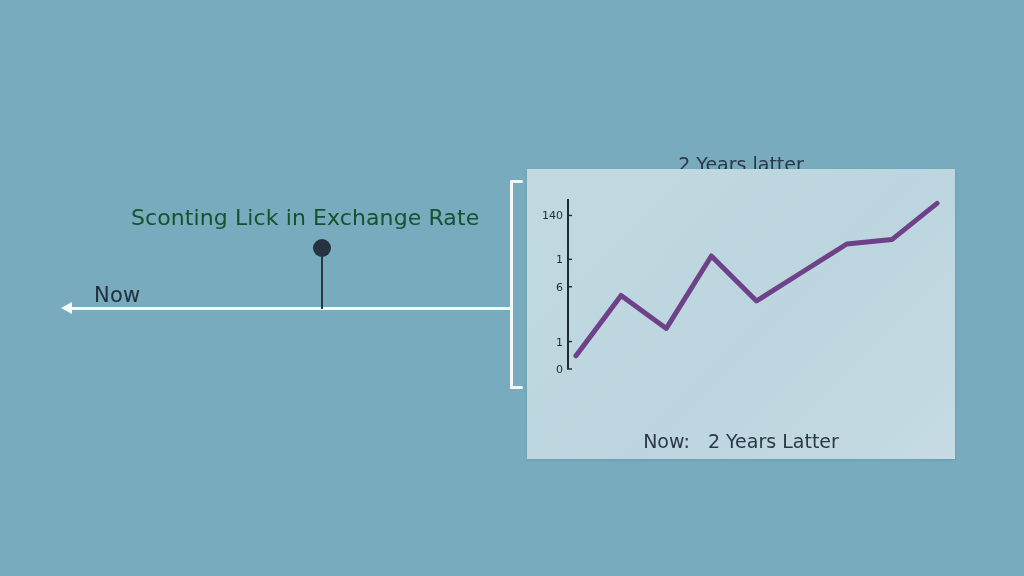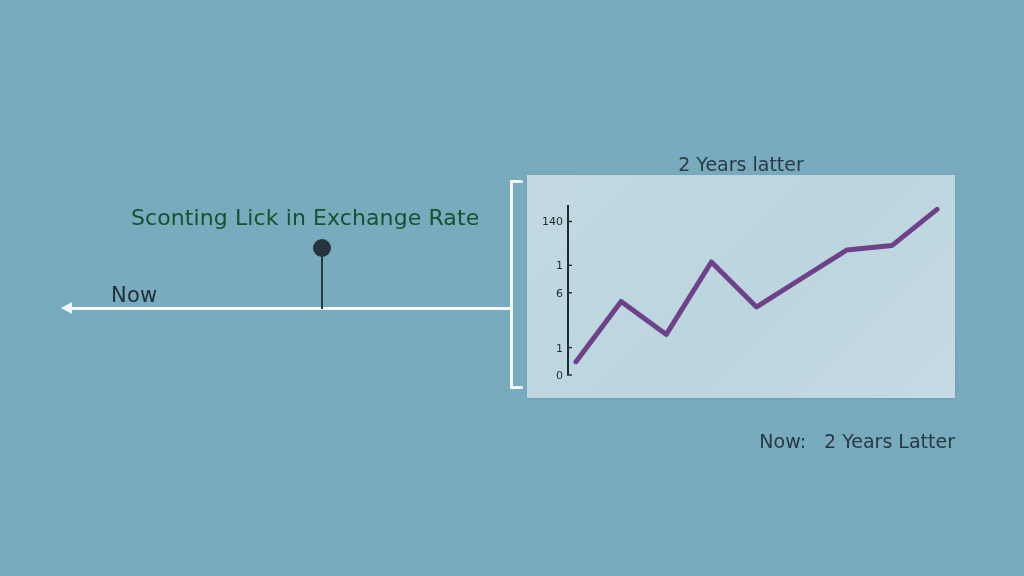--- a/index.html
+++ b/index.html
@@ -31,21 +31,21 @@
     left: 61px;
     top: 302px;
     width: 0;
     height: 0;
     border-top: 6px solid transparent;
     border-bottom: 6px solid transparent;
     border-right: 11px solid #f2f7f9;
   }
   .now-label {
     position: absolute;
-    left: 111px;
+    left: 94px;
     top: 283px;
     font-size: 21px;
     color: #22303a;
     letter-spacing: 0.2px;
     white-space: nowrap;
   }
   .event-title {
     position: absolute;
     left: 131px;
     top: 205px;
@@ -124,37 +124,37 @@
     top: 153px;
     width: 428px;
     text-align: center;
     font-size: 19px;
     color: #2b3946;
     white-space: nowrap;
   }
   .chart-panel {
     position: absolute;
     left: 527px;
-    top: 175px;
+    top: 169px;
     width: 428px;
-    height: 223px;
+    height: 290px;
     background: linear-gradient(135deg, #c2d9e1 0%, #bcd5de 55%, #c6dbe3 100%);
     box-shadow: 0 1px 3px rgba(30,60,75,0.13);
   }
   .chart-svg {
     position: absolute;
     left: 0;
     top: 0;
   }
   .panel-caption {
     position: absolute;
     left: 527px;
     top: 430px;
     width: 428px;
-    text-align: right;
+    text-align: center;
     font-size: 19px;
     color: #2a3845;
     white-space: nowrap;
   }
   .caption-gap { display: inline-block; width: 18px; }
 
   .tick-label {
     font-family: "DejaVu Sans", sans-serif;
     font-size: 11px;
     fill: #1d2b35;

